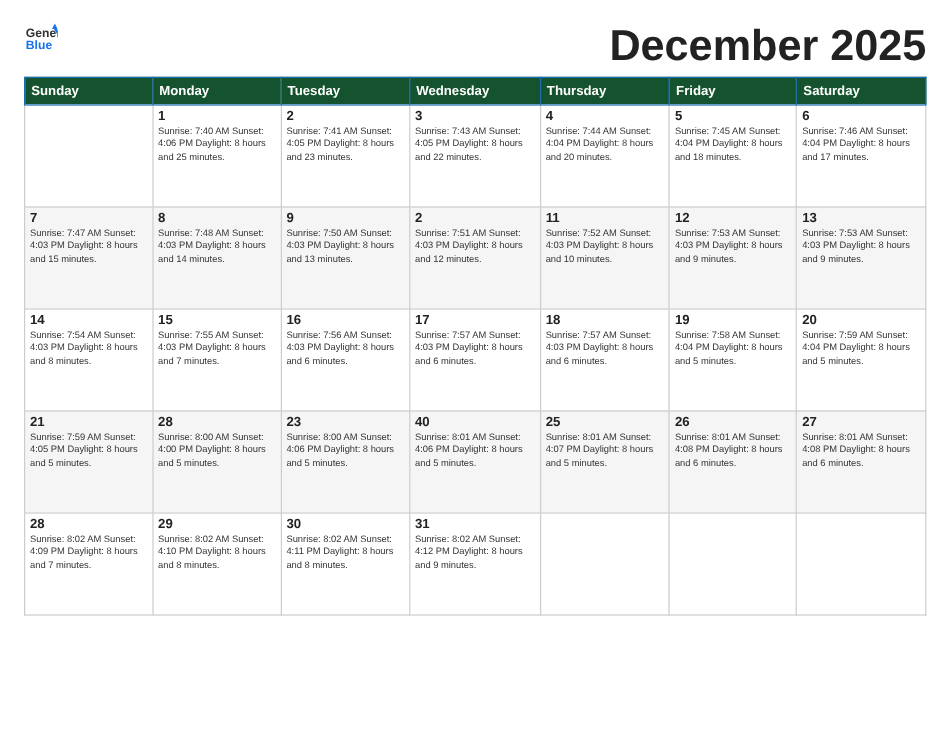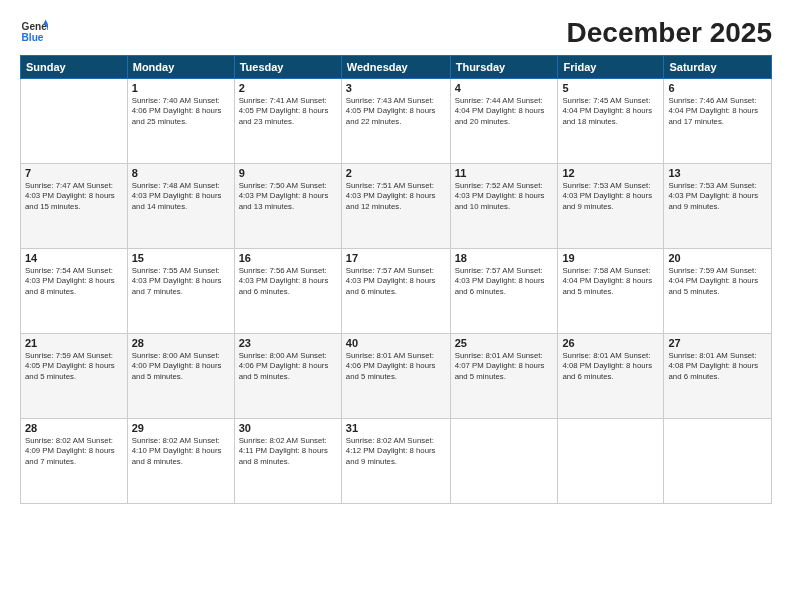--- a/index.html
+++ b/index.html
@@ -28,21 +28,21 @@
       gap: 4px;
     }
     .logo-icon {
       width: 28px;
       height: 28px;
     }
     .title-block {
       text-align: right;
     }
     .month-title {
-      font-size: 28px;
+      font-size: 36px;
       font-weight: bold;
       color: #222;
       line-height: 1.1;
     }
     .location {
       font-size: 13px;
       color: #444;
     }
     .calendar {
       width: 100%;
@@ -82,21 +82,21 @@
     .empty {
       background: #f9f9f9;
     }
     tr:nth-child(odd) td {
       background: #fff;
     }
     tr:nth-child(even) td {
       background: #f5f5f5;
     }
     .calendar thead tr th {
-      background: #0c4a6e;
+      background: #14532d;
     }
   </style>
 </head>
 <body>
 
 <div class="page">
   <div class="header">
     <div class="logo">
       <svg class="logo-icon" viewBox="0 0 36 36">
         <text x="2" y="16" font-size="13" font-weight="bold" fill="#333" font-family="Arial">General</text>

